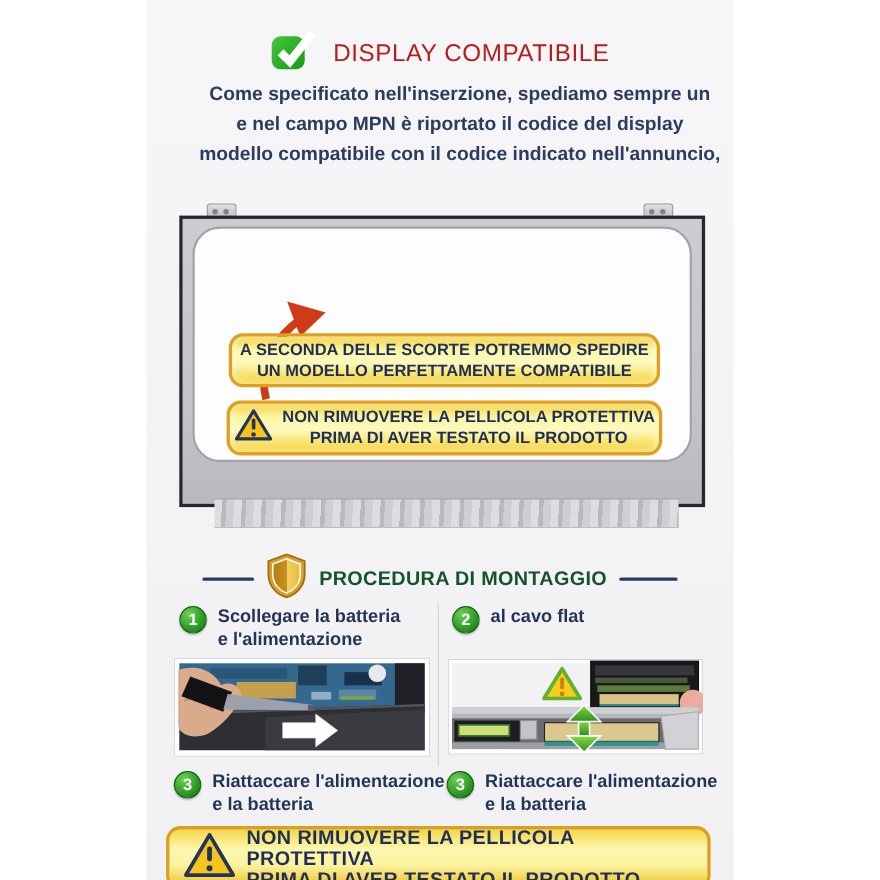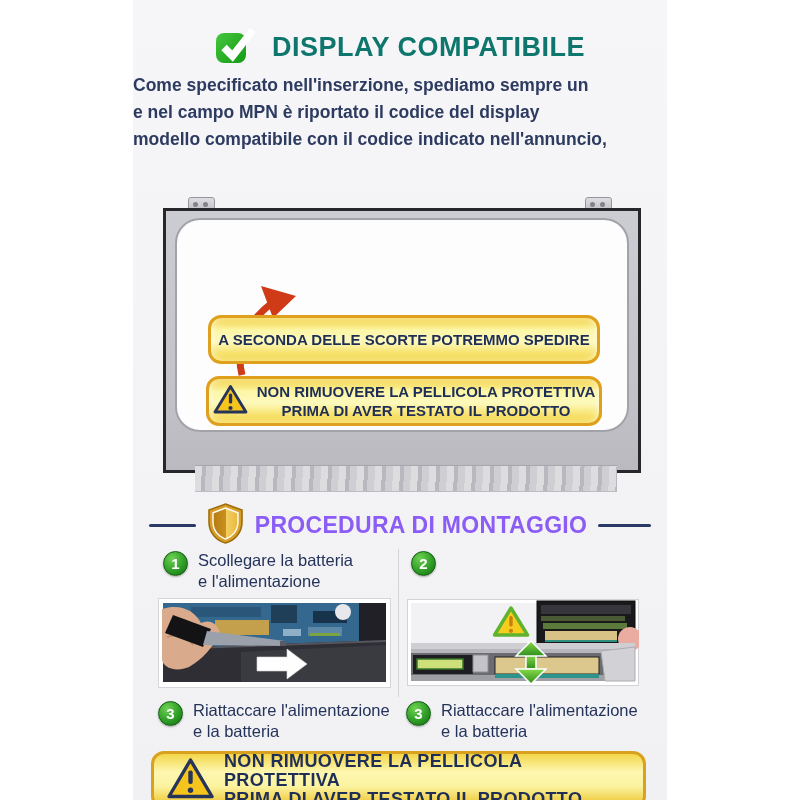--- a/index.html
+++ b/index.html
@@ -3,26 +3,26 @@
 <meta charset="utf-8">
 <style>
   html,body{margin:0;padding:0;}
   body{width:800px;height:800px;font-family:"Liberation Sans",sans-serif;background:#fff;}
   #stage{position:relative;width:800px;height:800px;background:#ffffff;overflow:hidden;}
   .strip{position:absolute;left:133px;top:0;width:534px;height:800px;
          background:linear-gradient(180deg,#f6f6f8 0%,#f3f3f5 60%,#f1f1f3 100%);}
 
   
   .title-row{position:absolute;left:133px;top:26px;width:534px;display:flex;align-items:center;justify-content:center;gap:13px;}
-  .page-title{font-size:27px;font-weight:bold;color:#0f766e;letter-spacing:.5px;}
-  .intro{position:absolute;left:133px;top:72px;width:534px;text-align:left;color:#2d3b60;
+  .page-title{font-size:22px;font-weight:normal;color:#b91c1c;letter-spacing:.5px;}
+  .intro{position:absolute;left:151px;top:72px;width:534px;text-align:center;color:#2d3b60;
          font-size:17.5px;line-height:27px;font-weight:600;}
 
   
-  .panel-wrap{position:absolute;left:133px;top:192px;width:534px;height:302px;text-decoration:underline;}
+  .panel-wrap{position:absolute;left:133px;top:180px;width:534px;height:302px;text-decoration:underline;}
   .hinge{position:absolute;width:25px;height:16px;background:linear-gradient(180deg,#dedee2,#b7b7bd);
          border:1px solid #96969c;border-radius:3px 3px 0 0;}
   .hinge.left{left:55px;top:5px;} .hinge.right{left:452px;top:5px;}
   .hinge::before,.hinge::after{content:"";position:absolute;top:4px;width:5px;height:5px;border-radius:50%;background:#82828a;}
   .hinge::before{left:4px;} .hinge::after{left:14px;}
   .panel-body{position:absolute;left:30px;top:16px;width:472px;height:259px;
               background:linear-gradient(180deg,#cccdd2 0%,#c2c2c8 70%,#b9b9bf 100%);
               border:3px solid #26262b;}
   .panel-screen{position:absolute;left:9px;right:9px;top:7px;bottom:38px;background:#fdfdfe;
                 border:2px solid #a2a2a9;border-radius:25px;}
@@ -36,28 +36,28 @@
         box-shadow:inset 0 0 8px rgba(255,255,255,.75);text-align:center;}
   .ybox1{left:75px;top:123px;width:392px;height:49px;font-size:15px;line-height:19px;
          display:flex;flex-direction:column;justify-content:center;box-sizing:border-box;}
   .ybox2{left:73px;top:184px;width:396px;height:50px;font-size:15px;line-height:19px;
          display:flex;align-items:center;justify-content:center;gap:9px;box-sizing:border-box;}
 
   
   .proc-row{position:absolute;left:133px;top:503px;width:534px;display:flex;align-items:center;justify-content:center;gap:11px;}
   .hline{height:3px;background:#2a3a66;border-radius:2px;}
   .hline.l{width:47px;} .hline.r{width:53px;}
-  .proc-title{font-size:23px;font-weight:bold;color:#8b5cf6;letter-spacing:.3px;}
+  .proc-title{font-size:18px;font-weight:bold;color:#14532d;letter-spacing:.3px;}
 
   .step-label{position:absolute;display:flex;gap:10px;align-items:flex-start;}
   .badge{width:23px;height:23px;border-radius:50%;flex:0 0 auto;margin-top:1px;
          background:radial-gradient(circle at 35% 28%,#6ed153 0%,#2f9e27 55%,#156c12 100%);
          border:1px solid #0f5a0e;color:#fff;font-weight:bold;font-size:15px;
          display:flex;align-items:center;justify-content:center;box-shadow:0 1px 2px rgba(0,0,0,.3);}
-  .step-text{font-size:16.5px;font-weight:normal;color:#24335a;line-height:21px;}
+  .step-text{font-size:16.5px;font-weight:bold;color:#24335a;line-height:21px;}
   .col-divider{position:absolute;left:398px;top:549px;width:1px;height:148px;background:#d4d4d9;}
   .photo{position:absolute;}
 
   
   .footer-box{position:absolute;left:151px;top:751px;width:495px;height:58px;box-sizing:border-box;
               border:3px solid #d9a21e;border-radius:13px;
               background:linear-gradient(180deg,#f4d64a 0%,#fdf7b0 35%,#fbf3a0 62%,#edc32a 100%);
               display:flex;align-items:center;gap:9px;padding:4px 8px 4px 12px;
               color:#1f2e56;font-weight:bold;}
   .footer-text{font-size:18px;line-height:19px;letter-spacing:.35px;}
@@ -99,20 +99,21 @@
 
     <span class="red-arrow">
       <svg width="78" height="92" viewBox="0 0 78 92">
         <path d="M16,90 C9,62 20,38 46,18" fill="none" stroke="#cf3a17" stroke-width="7"></path>
         <polygon points="35,1 70,11 47,33" fill="#cf3a17"></polygon>
       </svg>
     </span>
 
     <div class="ybox ybox1">
       <div>A SECONDA DELLE SCORTE POTREMMO SPEDIRE</div>
+      <div>UN MODELLO PERFETTAMENTE COMPATIBILE</div>
     </div>
 
     <div class="ybox ybox2">
       <span>
         <svg width="35" height="31" viewBox="0 0 35 31">
           <path d="M17.5,2.5 L33,28 H2 Z" fill="#f5c41d" stroke="#273459" stroke-width="2.8" stroke-linejoin="round"></path>
           <rect x="15.9" y="9.5" width="3.3" height="10" rx="1.5" fill="#273459"></rect>
           <circle cx="17.5" cy="24" r="2.1" fill="#273459"></circle>
         </svg>
       </span>
@@ -146,20 +147,21 @@
   <div class="step-label" style="left:163px;top:550px;">
     <span class="badge">1</span>
     <span class="step-text">
       <div>Scollegare la batteria</div>
       <div>e l'alimentazione</div>
     </span>
   </div>
   <div class="step-label" style="left:411px;top:550px;">
     <span class="badge">2</span>
     <span class="step-text">
+      <div>al cavo flat</div>
     </span>
   </div>
 
   <div class="col-divider"></div>
 
   <span class="photo" style="left:158px;top:598px;">
     <svg width="233" height="90" viewBox="0 0 233 90">
       <rect x="0.5" y="0.5" width="232" height="89" fill="#ffffff" stroke="#d6d6da"></rect>
       <g transform="translate(5,5)">
         <rect x="0" y="0" width="223" height="45" fill="#35688f"></rect>

